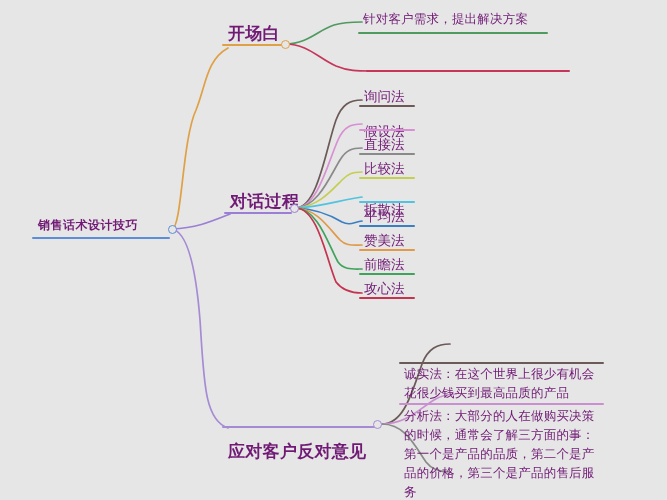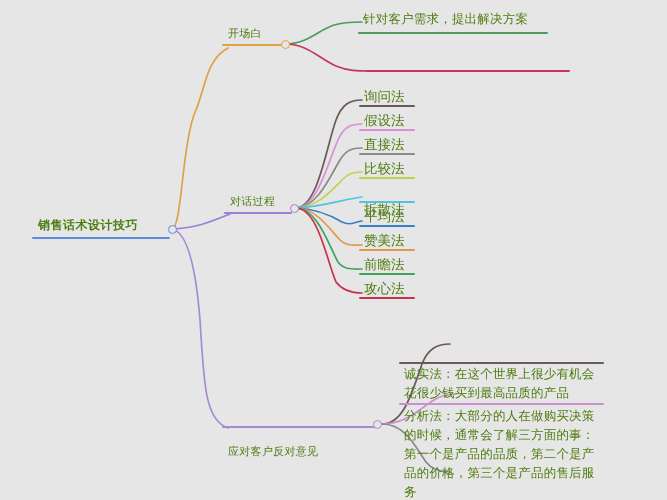--- a/index.html
+++ b/index.html
@@ -19,37 +19,37 @@
     width: 667px; height: 500px;
   }
   svg.links {
     position: absolute;
     top: 0; left: 0;
     width: 667px; height: 500px;
     pointer-events: none;
   }
   .node {
     position: absolute;
-    color: #4d7c0f;
+    color: #701a75;
     white-space: nowrap;
     line-height: 19px;
   }
   .node .label {
     display: block;
   }
   
   .root {
     font-size: 12px;
     font-weight: bold;
     letter-spacing: 0.5px;
   }
   
   .l1 {
-    font-size: 11px;
-    font-weight: normal;
+    font-size: 17px;
+    font-weight: bold;
     letter-spacing: 0.3px;
   }
   
   .l2 {
     font-size: 13.5px;
     font-weight: normal;
   }
   
   .l2w {
     font-size: 12.5px;
@@ -127,21 +127,21 @@
     <span class="label">对话过程</span>
   </div>
   <div class="underline" style="left:224px; top:212px; width:68px; background:#9b7fd4;"></div>
   <div class="dot" style="left:290px; top:204px; border-color:#9b7fd4;"></div>
 
   <div class="node l2" style="left:364px; top:87px;">
     <span class="label">询问法</span>
   </div>
   <div class="underline" style="left:359px; top:105px; width:56px; background:#6b5a58;"></div>
 
-  <div class="node l2" style="left:364px; top:111px;">
+  <div class="node l2" style="left:364px; top:122px;">
     <span class="label">假设法</span>
   </div>
   <div class="underline" style="left:359px; top:129px; width:56px; background:#d98fd3;"></div>
 
   <div class="node l2" style="left:364px; top:135px;text-align:right;">
     <span class="label">直接法</span>
   </div>
   <div class="underline" style="left:359px; top:153px; width:56px; background:#8a8a8a;"></div>
 
   <div class="node l2" style="left:364px; top:159px;">

